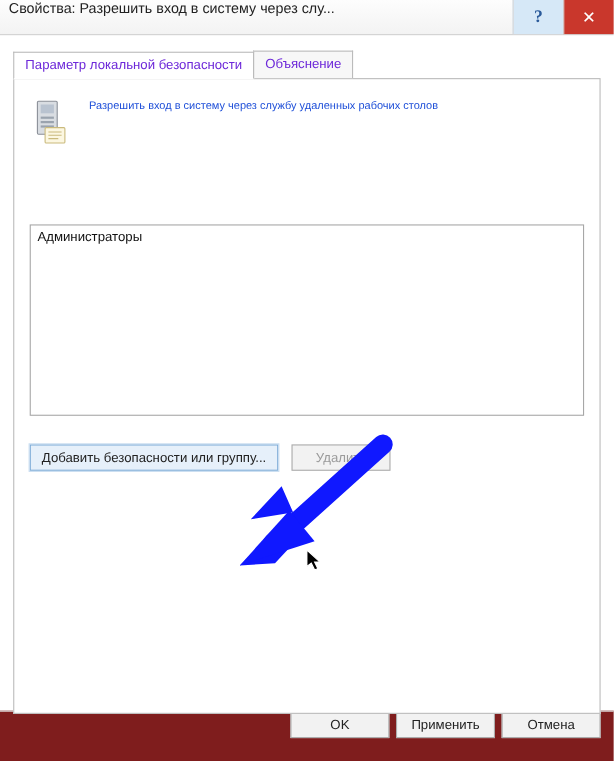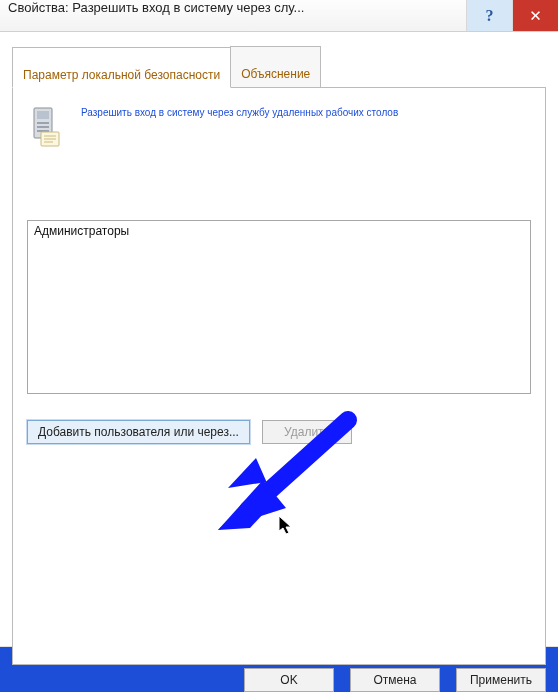--- a/index.html
+++ b/index.html
@@ -44,26 +44,26 @@
       height: 614px;
       position: relative;
     }
 
     .tabs {
       display: flex;
       position: relative;
       z-index: 2;
     }
     .tab {
-      padding: 20px 10px 5px 10px;
+      padding: 4px 10px 5px 10px;
       border: 1px solid #bbb;
       border-bottom: none;
       background: #f7f7f7;
       font-size: 12px;
-      color: #a16207;
+      color: #6d28d9;
       margin-right: -1px;
       position: relative;
     }
     .tab.active {
       background: #fff;
       border-bottom: 1px solid #fff;
       top: 1px;
       z-index: 3;
     }
 
@@ -126,25 +126,25 @@
     .btn.focused {
       background: #e6f0fa;
       border: 1px solid #7aa9d6;
       outline: 1px solid #c7dcf0;
     }
 
     .dialog-footer {
       height: 46px;
       display: flex;
       justify-content: flex-end;
-      align-items: flex-end;
-      gap: 16px;
+      align-items: flex-start;
+      gap: 6px;
       padding: 0 12px;
       border-top: 1px solid #e2e2e2;
-      background: #1d4ed8;
+      background: #7f1d1d;
     }
     .dialog-footer .btn {
       min-width: 90px;
       height: 24px;
     }
 
     .arrow-overlay {
       position: absolute;
       left: 195px;
       top: 322px;
@@ -198,21 +198,21 @@
         </svg>
       </div>
       <div class="policy-desc">Разрешить вход в систему через службу удаленных рабочих столов</div>
     </div>
 
     <div class="listbox">
       <div class="list-item">Администраторы</div>
     </div>
 
     <div class="list-buttons">
-      <button class="btn focused">Добавить пользователя или через...</button>
+      <button class="btn focused">Добавить безопасности или группу...</button>
       <button class="btn" disabled="">Удалить</button>
     </div>
 
     <div class="arrow-overlay">
       <svg width="160" height="130" viewBox="0 0 160 130">
         <line x1="140" y1="10" x2="40" y2="100" stroke="#1018ff" stroke-width="18" stroke-linecap="round"></line>
         <polygon points="10,120 58,72 20,78 48,48 70,98" fill="#1018ff"></polygon>
         <polygon points="10,120 70,88 42,118" fill="#1018ff"></polygon>
         <polygon points="10,120 55,70 78,98" fill="#1018ff"></polygon>
       </svg>
@@ -223,15 +223,15 @@
         <polygon points="0,0 0,15 4,12 7,18 10,17 7,11 12,11" fill="#000" stroke="#fff" stroke-width="1"></polygon>
       </svg>
     </div>
 
   </div>
 
 </div>
 
 <div class="dialog-footer">
   <button class="btn">OK</button>
+  <button class="btn">Применить</button>
   <button class="btn">Отмена</button>
-  <button class="btn">Применить</button>
 </div>
 
 </body></html>

